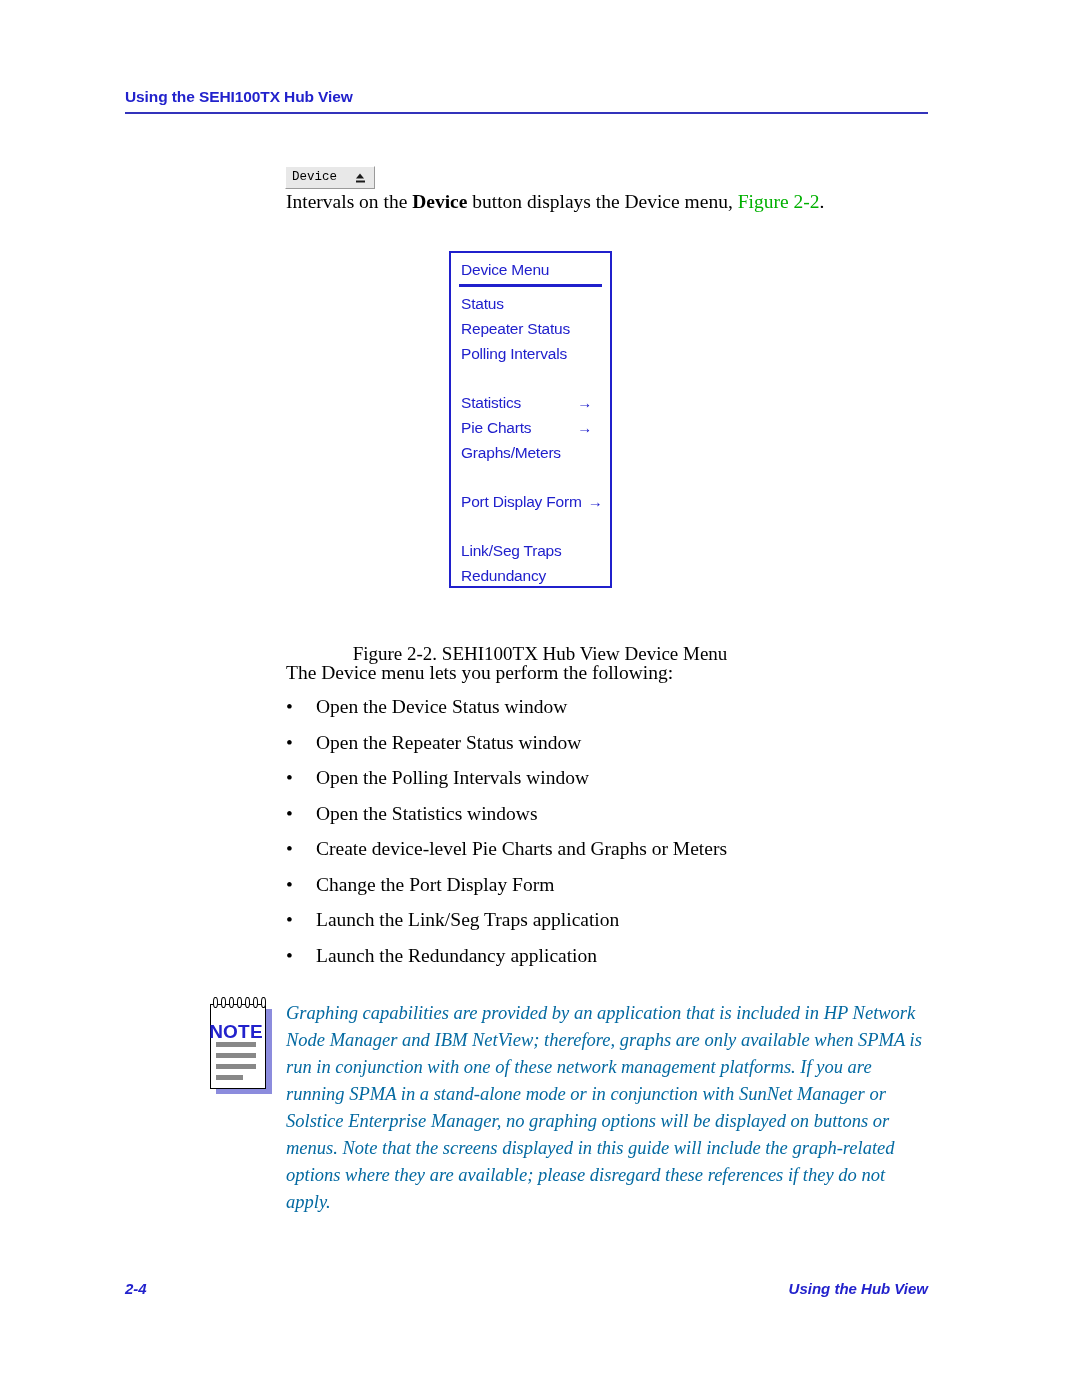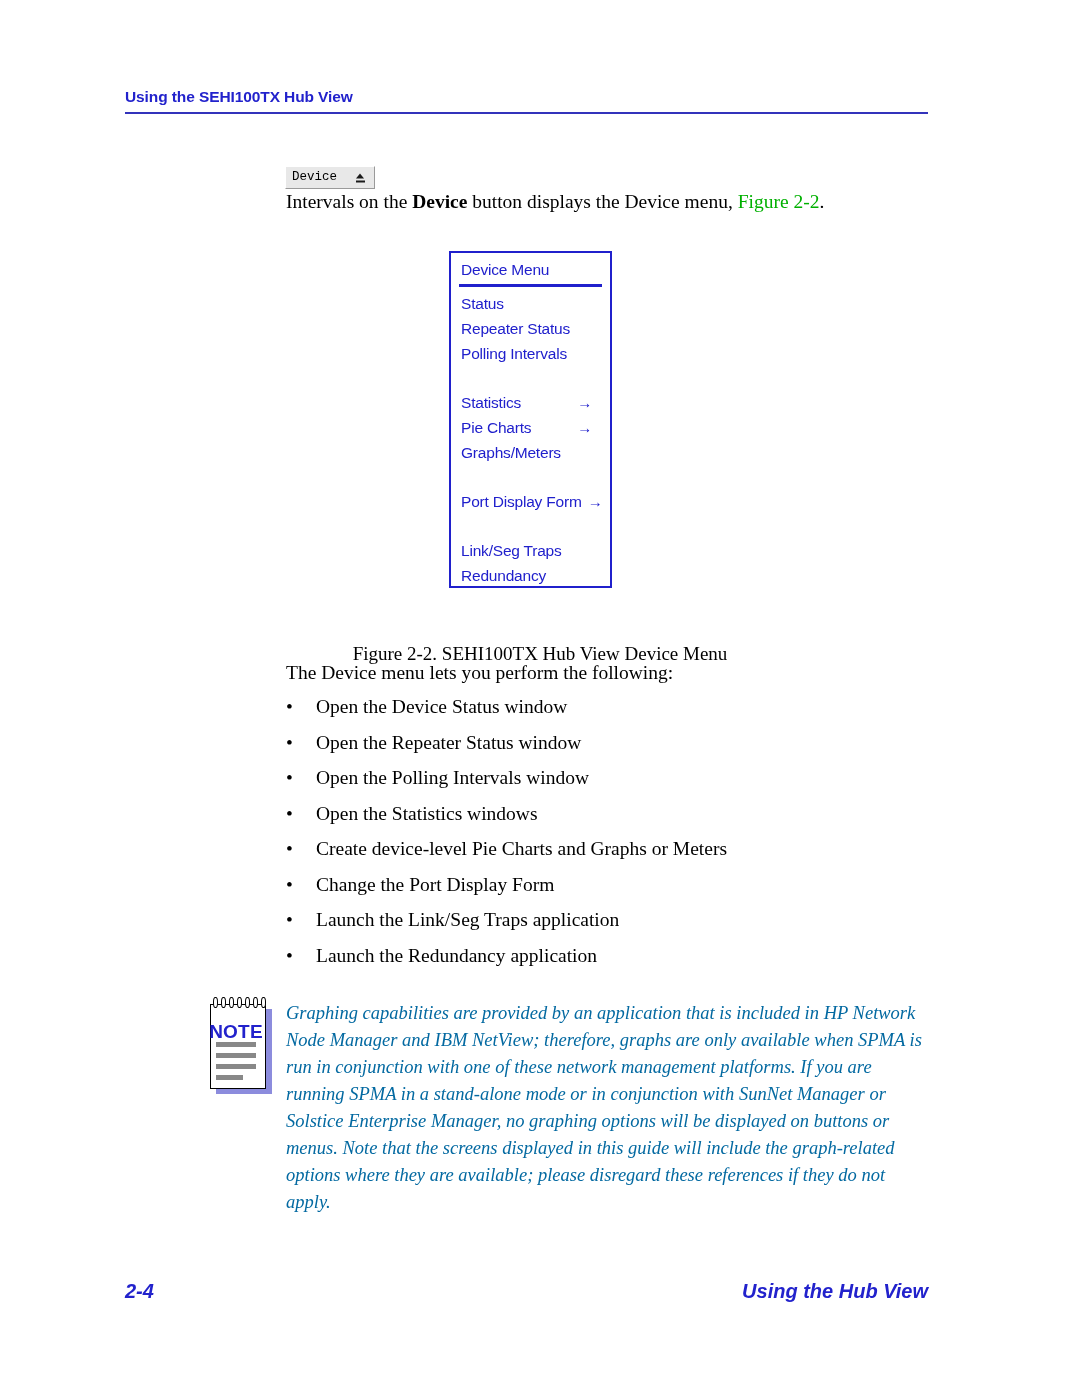--- a/index.html
+++ b/index.html
@@ -289,21 +289,21 @@
     position: absolute;
     left: 125px;
     top: 1280px;
     width: 803px;
     display: flex;
     justify-content: space-between;
     align-items: baseline;
     font-family: "Liberation Sans", "DejaVu Sans", sans-serif;
     font-style: italic;
     font-weight: bold;
-    font-size: 20px;
+    font-size: 15px;
     color: #2222cc;
   }
 </style>
 </head>
 <body>
 
 <div class="page-header">
   <div class="header-title">Using the SEHI100TX Hub View</div>
   <div class="header-rule"></div>
 </div>

